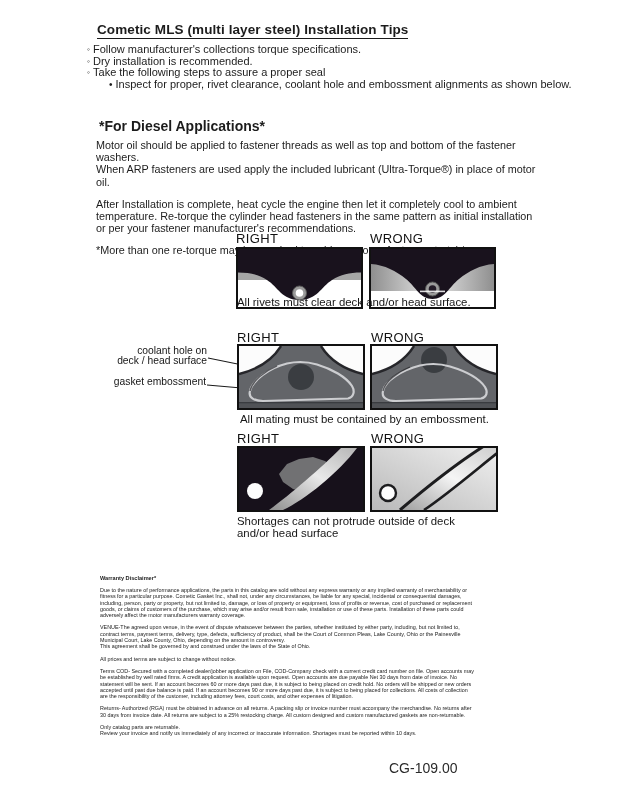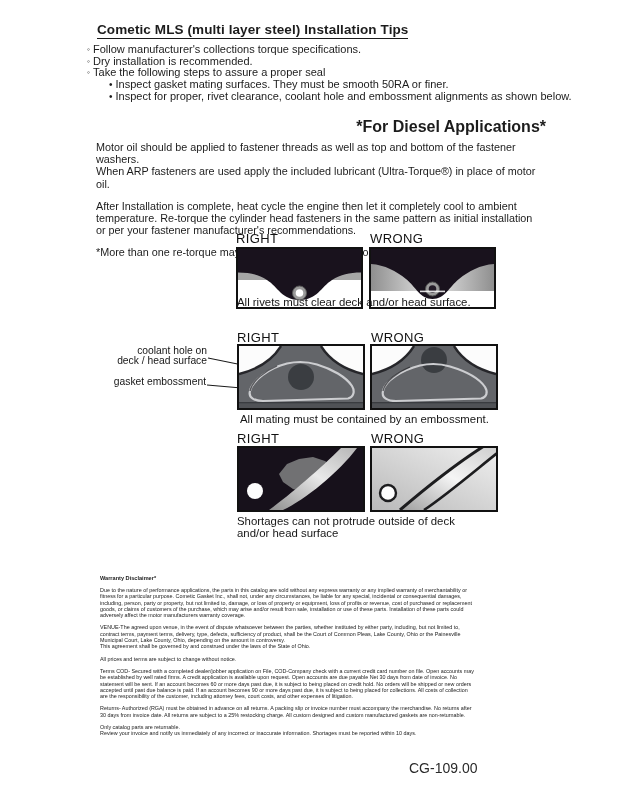--- a/index.html
+++ b/index.html
@@ -12,48 +12,47 @@
     position:absolute;left:97px;top:22px;font-size:13.5px;font-weight:bold;
     letter-spacing:0.1px;border-bottom:1.6px solid #1a1a1a;padding-bottom:1px;
     display:inline-block;white-space:nowrap;
   }
   .tips{position:absolute;left:87px;top:44px;width:470px;font-size:11px;line-height:11.7px;}
   .tip-row{white-space:nowrap;}
   .tip-sub{margin-left:22px;}
   .b-marker{font-size:8.5px;vertical-align:1px;margin-right:3px;}
   .s-marker{font-size:10px;margin-right:3px;}
   .diesel{position:absolute;left:96px;top:118px;width:450px;}
-  .diesel-heading{font-size:16px;font-weight:bold;margin:0 0 5px 16px;text-align:right;}
+  .diesel-heading{font-size:14px;font-weight:bold;margin:0 0 5px 3px;}
   .diesel p{margin:0 0 10px 0;font-size:10.8px;line-height:12.2px;white-space:pre-line;}
   .diesel .note{margin-top:7px;}
   
   .rw-label{position:absolute;width:127px;text-align:left;font-size:13px;letter-spacing:0.4px;color:#111;}
   .dbox{position:absolute;width:123px;height:58px;border:2px solid #111;background:#fff;}
   .dbox svg{display:block;}
   .caption{position:absolute;font-size:11.4px;color:#161616;white-space:pre-line;line-height:12px;}
   .annot{position:absolute;font-size:10.3px;line-height:9.8px;text-align:right;white-space:pre-line;color:#161616;}
   .leader{position:absolute;pointer-events:none;}
   
   .warranty{position:absolute;left:100px;top:575px;width:440px;color:#222;}
   .warranty h4{font-size:5.6px;margin:0 0 6px 0;}
   .warranty p{font-size:5.4px;line-height:6.3px;margin:0 0 6px 0;white-space:pre-line;}
-  .footer-code{position:absolute;left:409px;top:760px;font-size:14px;color:#2a2a2a;}
+  .footer-code{position:absolute;left:389px;top:760px;font-size:14px;color:#2a2a2a;}
 </style>
 </head>
 <body>
 
 <div class="page">
 
   <div class="title">Cometic MLS (multi layer steel) Installation Tips</div>
 
   <div class="tips">
     <div class="tip-row"><span class="b-marker">◦</span><span>Follow manufacturer's collections torque specifications.</span></div>
     <div class="tip-row"><span class="b-marker">◦</span><span>Dry installation is recommended.</span></div>
     <div class="tip-row"><span class="b-marker">◦</span><span>Take the following steps to assure a proper seal</span></div>
-    <div class="tip-row tip-sub"><span class="s-marker">•</span><span>Inspect gasket mating surfaces.  They must be smooth 50RA or finer.</span></div>
     <div class="tip-row tip-sub"><span class="s-marker">•</span><span>Inspect for proper, rivet clearance, coolant hole and embossment alignments as shown below.</span></div>
   </div>
 
   <div class="diesel">
     <div class="diesel-heading">*For Diesel Applications*</div>
     <p>Motor oil should be applied to fastener threads as well as top and bottom of the fastener washers.
 When ARP fasteners are used apply the included lubricant (Ultra-Torque®) in place of motor oil.</p>
     <p>After Installation is complete, heat cycle the engine then let it completely cool to ambient
 temperature. Re-torque the cylinder head fasteners in the same pattern as initial installation
 or per your fastener manufacturer's recommendations.</p>

